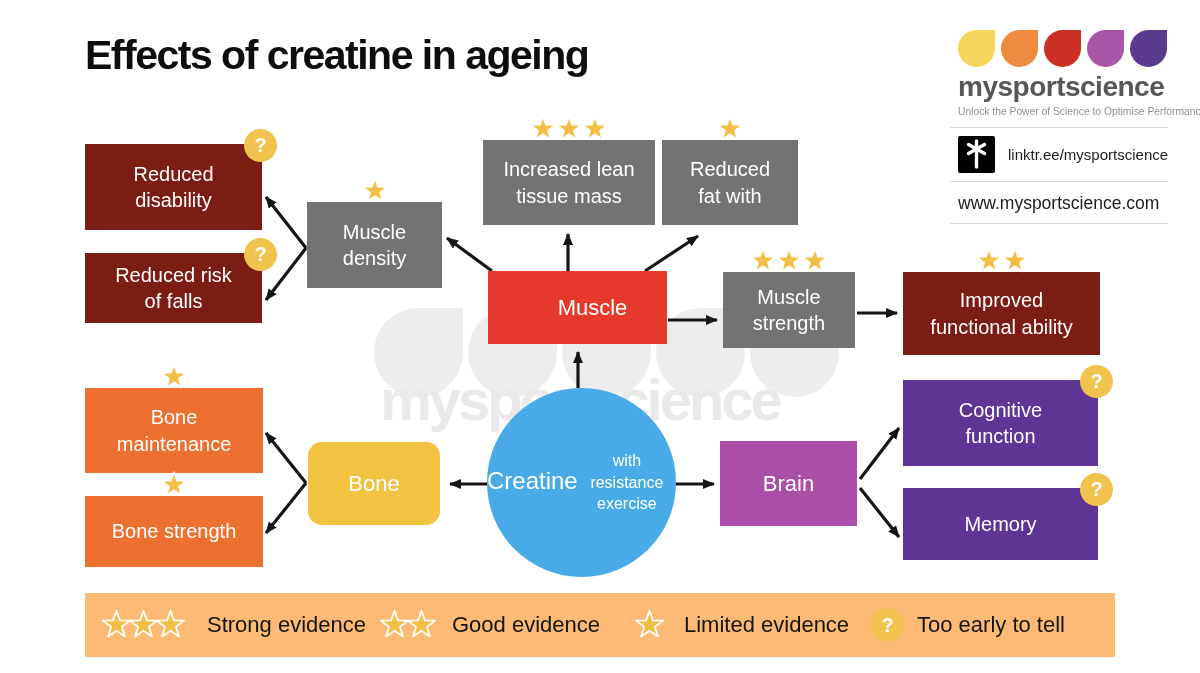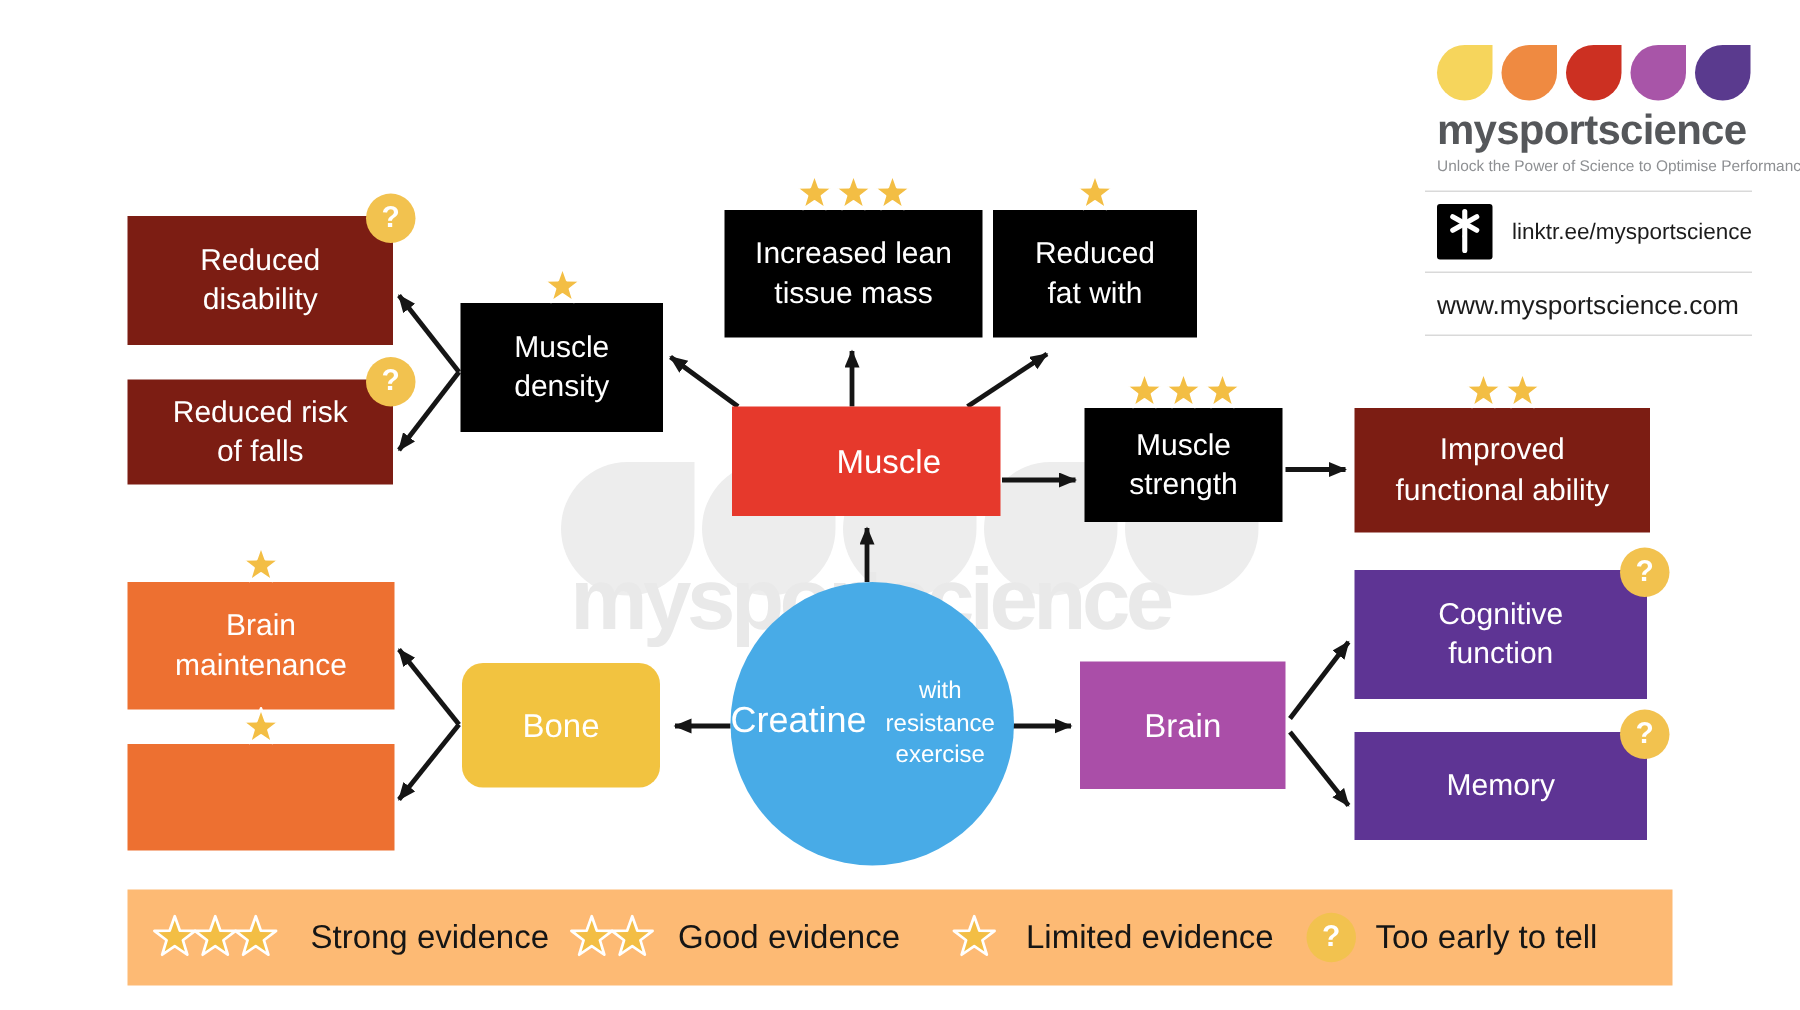--- a/index.html
+++ b/index.html
@@ -34,21 +34,21 @@
 
   
   .arrows{position:absolute;left:0;top:0;z-index:1;}
   .arrows line{stroke:#151515;stroke-width:3.2px;}
 
   
   .node{position:absolute;display:flex;align-items:center;justify-content:center;
         text-align:center;color:#fff;font-size:20px;line-height:1.32;z-index:2;box-sizing:border-box;}
   .node .label{display:block;width:100%;}
   .maroon{background:#7c1d13;}
-  .midred{background:#000000;}
+  .midred{background:#737373;}
   .brightred{background:#e6392c;}
   .orange{background:#ed7031;}
   .yellow{background:#f2c340;border-radius:14px;}
   .magenta{background:#aa4ea8;}
   .purple{background:#5e3494;}
   .hub{font-size:22px;}
 
   .circle{position:absolute;left:487px;top:388px;width:189px;height:189px;border-radius:50%;
           background:#48abe7;display:flex;flex-direction:row;align-items:center;justify-content:center;
           color:#fff;text-align:center;z-index:2;}
@@ -69,20 +69,21 @@
   .legend .star{width:31px;height:31px;margin:0 -2px;}
   .lg-label{font-size:22px;color:#151515;white-space:nowrap;}
   .lg-badge{width:33px;height:33px;border-radius:50%;background:#f2c24f;color:#fff;
             font-size:20px;font-weight:700;display:flex;align-items:center;justify-content:center;}
 </style>
 </head>
 <body>
 
 <div class="canvas">
 
+  <h1 class="page-title">Effects of creatine in ageing</h1>
 
   <div class="brand">
     <div class="drop-row">
       <span class="drop" style="background:#F6D55C"></span>
       <span class="drop" style="background:#EF8A41"></span>
       <span class="drop" style="background:#CC3022"></span>
       <span class="drop" style="background:#A855A8"></span>
       <span class="drop" style="background:#5A3A8E"></span>
     </div>
     <div class="brand-name">mysportscience</div>
@@ -234,31 +235,32 @@
   </div>
 
   <div class="node orange" style="left:85px;top:388px;width:178px;height:85px;padding:0 24px;">
     <div class="stars">
         <span class="star">
           <svg viewBox="0 0 24 24">
             <path d="M12,1 L14.6,8.4 L22.5,8.6 L16.2,13.4 L18.5,20.9 L12,16.4 L5.5,20.9 L7.8,13.4 L1.5,8.6 L9.4,8.4 Z" fill="#F3BE44" stroke="#FFFFFF" stroke-width="1.4" stroke-linejoin="round"></path>
           </svg>
         </span>
       </div>
-    <span class="label">Brain maintenance</span>
+    <span class="label">Bone maintenance</span>
   </div>
 
   <div class="node orange" style="left:85px;top:496px;width:178px;height:71px;padding:0 10px;">
     <div class="stars">
         <span class="star">
           <svg viewBox="0 0 24 24">
             <path d="M12,1 L14.6,8.4 L22.5,8.6 L16.2,13.4 L18.5,20.9 L12,16.4 L5.5,20.9 L7.8,13.4 L1.5,8.6 L9.4,8.4 Z" fill="#F3BE44" stroke="#FFFFFF" stroke-width="1.4" stroke-linejoin="round"></path>
           </svg>
         </span>
       </div>
+    <span class="label">Bone strength</span>
   </div>
 
   <div class="node yellow hub" style="left:308px;top:442px;width:132px;height:83px;">
     <span class="label">Bone</span>
   </div>
 
   <div class="circle">
     <div class="c-title">Creatine</div>
     <div class="c-sub">with resistance exercise</div>
   </div>

